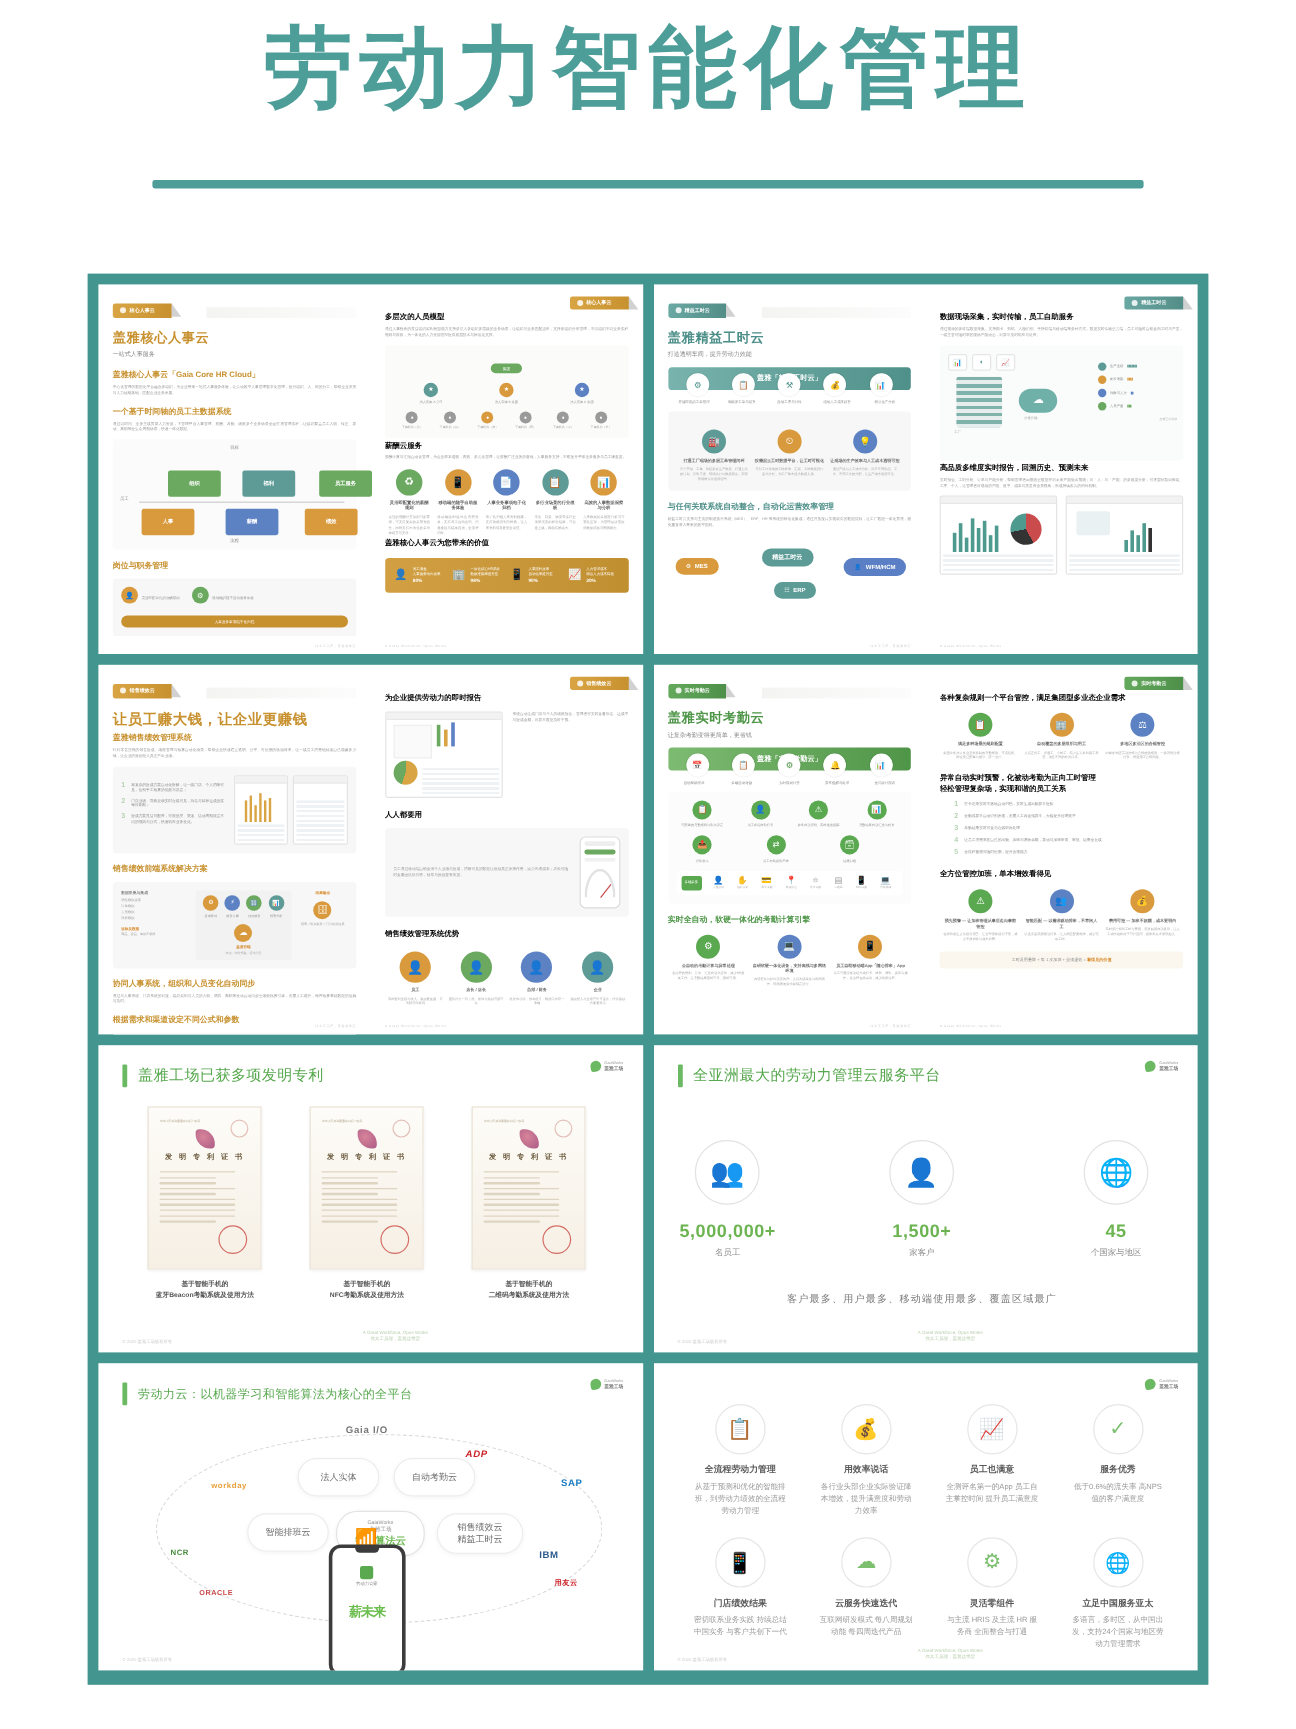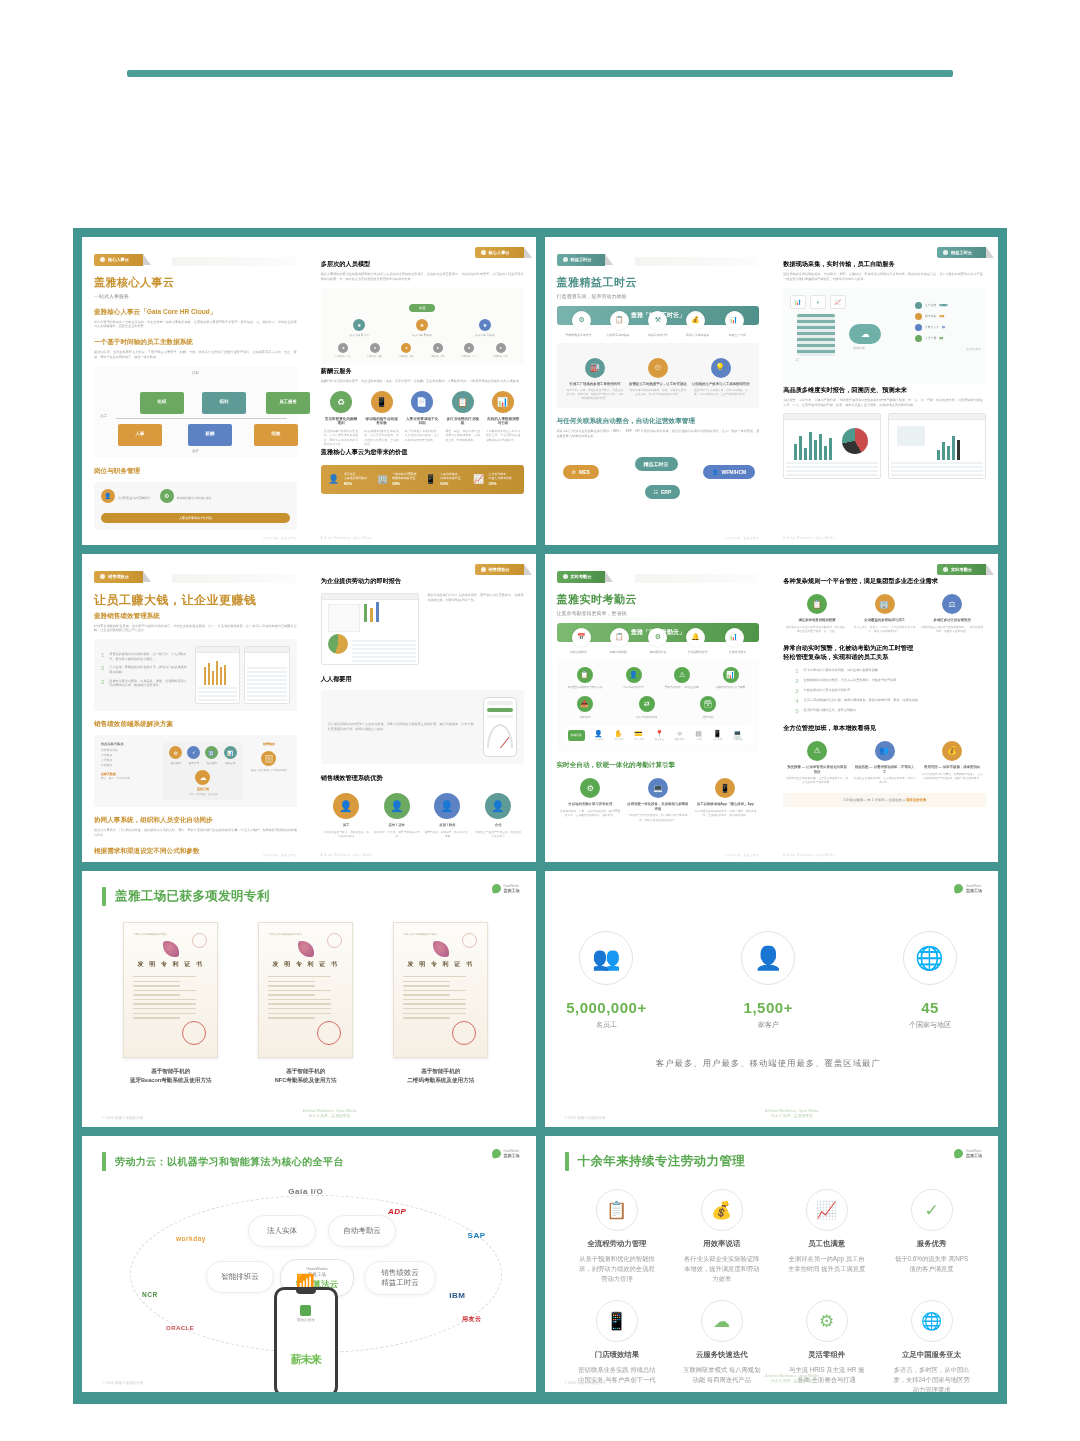--- a/index.html
+++ b/index.html
@@ -116,21 +116,21 @@
         font-size:3.4px;color:#8c8c8c;}
   .pill em{color:#d98a2b;font-style:normal;font-weight:bold;}
 
   .foot{position:absolute;bottom:5px;left:12px;right:12px;display:flex;justify-content:flex-end;
         font-size:2.6px;color:#cfcfcf;letter-spacing:.5px;}
 
   
   .single{padding:16px 26px 12px 20px;box-sizing:border-box;height:100%;position:relative;}
   .sg-head{display:flex;align-items:center;gap:9px;}
   .sg-accent{width:4px;height:19px;background:#6cb963;border-radius:1px;}
-  .sg-title{font-size:12.5px;font-weight:bold;color:#57a84e;letter-spacing:.4px;text-align:right;}
+  .sg-title{font-size:12.5px;font-weight:normal;color:#57a84e;letter-spacing:.4px;text-align:right;}
   .brand{position:absolute;right:16px;top:13px;display:flex;align-items:center;gap:3px;}
   .brand .leaf{width:9px;height:9px;border-radius:50% 50% 50% 2px;background:#6cb963;transform:rotate(-10deg);}
   .brand .bt{font-size:3.2px;color:#9b9b9b;line-height:1.25;}
   .brand .bt b{display:block;color:#7a7a7a;font-size:4px;}
 
   
   .certs{display:flex;justify-content:center;gap:40px;margin-top:16px;}
   .cert{width:95px;}
   .cert-img{height:136px;background:linear-gradient(#fdfcf8,#f6efe4);border:1px solid #e9e2d4;
             box-shadow:0 1px 3px rgba(0,0,0,.09);position:relative;padding:10px 9px;box-sizing:border-box;}
@@ -169,21 +169,21 @@
   .cloud:before,.cloud:after{content:"";position:absolute;background:#fff;border:1px solid #ededed;
         border-radius:50%;z-index:-1;}
   .cloud:before{width:34%;height:62%;left:9%;top:-28%;}
   .cloud:after{width:44%;height:74%;right:11%;top:-36%;}
   .logo{position:absolute;font-size:8px;font-weight:bold;letter-spacing:.5px;}
   .phone{position:absolute;left:50%;transform:translateX(-50%);bottom:-34px;width:58px;height:104px;
         border:3px solid #3c3c3c;border-radius:10px;background:#fff;}
   .phone .notch{width:20px;height:4px;background:#3c3c3c;border-radius:0 0 4px 4px;margin:0 auto;}
   .phone .app{width:11px;height:11px;border-radius:2px;background:#5aa84f;margin:11px auto 0;}
   .phone .aplbl{text-align:center;font-size:3.6px;color:#8a8a8a;margin-top:2px;}
-  .phone .art{text-align:center;font-size:11px;font-weight:bold;color:#6cbd4f;margin-top:30px;
+  .phone .art{text-align:center;font-size:11px;font-weight:bold;color:#6cbd4f;margin-top:14px;
         letter-spacing:-1px;}
   .wifi{position:absolute;left:50%;transform:translateX(-50%);bottom:72px;color:#c9c9c9;font-size:15px;}
 
   
   .feats{display:flex;flex-wrap:wrap;margin-top:10px;}
   .feat{width:25%;box-sizing:border-box;text-align:center;padding:8px 13px;}
   .feat .ring{width:40px;height:40px;border-radius:50%;border:1.3px solid #e6e6e6;margin:0 auto 8px;
         display:flex;align-items:center;justify-content:center;color:#7cc06f;font-size:17px;}
   .feat .ft{font-size:7.4px;font-weight:bold;color:#5a5a5a;}
   .feat .fd{font-size:6.3px;color:#9a9a9a;line-height:1.6;margin-top:5px;}
@@ -191,20 +191,21 @@
   .sfoot{position:absolute;bottom:7px;left:20px;right:20px;display:flex;align-items:flex-end;}
   .sfoot .l{font-size:3.6px;color:#cdcdcd;}
   .sfoot .c{flex:1;text-align:center;font-size:3.8px;color:#b8cfae;line-height:1.5;}
 </style>
 </head>
 <body>
 
 <div class="page">
 
   <div class="hero">
+    <div class="hero-title">劳动力智能化管理</div>
     <div class="hero-rule"></div>
   </div>
 
   <div class="board">
    <div class="grid">
 
     <div class="row r1">
 
       <div class="slide">
        <div class="spread">
@@ -999,20 +1000,24 @@
         </div>
       </div>
 
       <div class="slide">
         <div class="single">
           <div class="brand">
             <div class="leaf"></div>
             <div class="bt"><span>GaiaWorks</span>
               <b>盖雅工场</b></div>
           </div>
+          <div class="sg-head">
+            <div class="sg-accent"></div>
+            <div class="sg-title">全亚洲最大的劳动力管理云服务平台</div>
+          </div>
 
           <div class="stats">
             <div class="stat">
               <div class="ring">👥</div>
               <div class="num">5,000,000+</div>
               <div class="lb">名员工</div>
             </div>
             <div class="stat">
               <div class="ring">👤</div>
               <div class="num">1,500+</div>
@@ -1095,24 +1100,20 @@
         </div>
       </div>
 
       <div class="slide">
         <div class="single" style="padding:16px 14px 12px 20px;">
           <div class="brand">
             <div class="leaf"></div>
             <div class="bt"><span>GaiaWorks</span>
               <b>盖雅工场</b></div>
           </div>
-          <div class="sg-head">
-            <div class="sg-accent"></div>
-            <div class="sg-title">十余年来持续专注劳动力管理</div>
-          </div>
 
           <div class="feats">
             <div class="feat">
               <div class="ring">📋</div>
               <div class="ft">全流程劳动力管理</div>
               <div class="fd">从基于预测和优化的智能排班，到劳动力绩效的全流程劳动力管理</div>
             </div>
             <div class="feat">
               <div class="ring">💰</div>
               <div class="ft">用效率说话</div>

